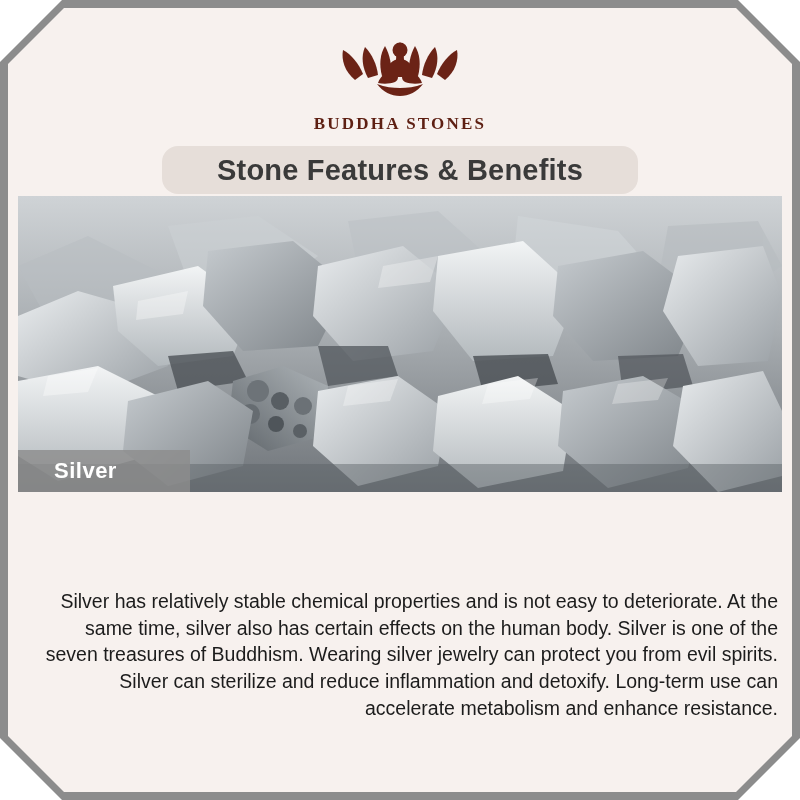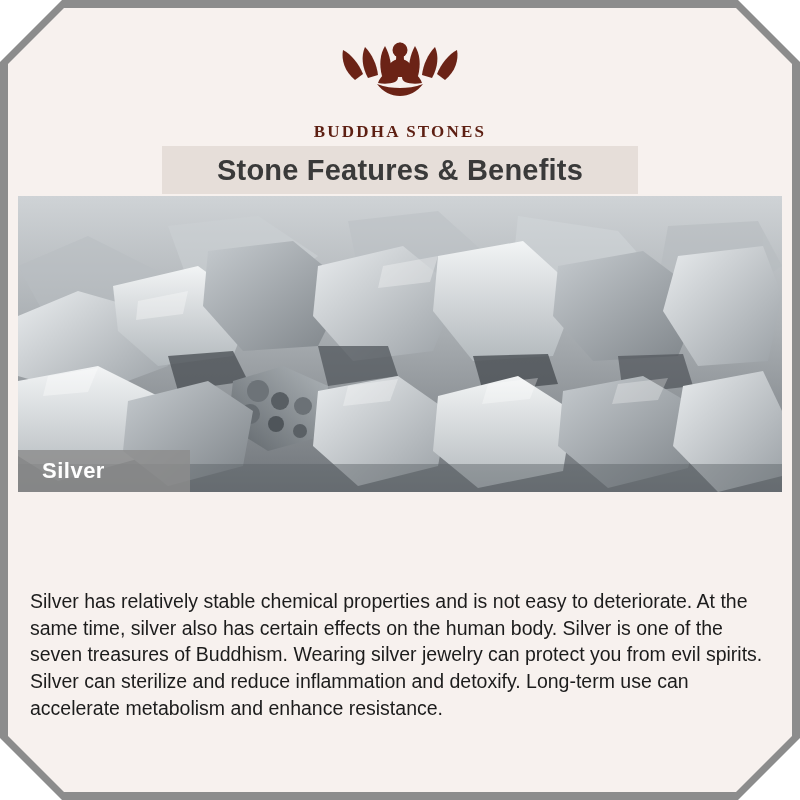--- a/index.html
+++ b/index.html
@@ -56,39 +56,40 @@
     justify-content: flex-start;
     padding-top: 18px;
     box-sizing: border-box;
   }
   .logo-mark {
     width: 130px;
     height: 76px;
     display: block;
   }
   .brand-name {
-    margin-top: 20px;
+    margin-top: 12px;
     font-size: 17px;
     letter-spacing: 2.2px;
     color: #5d1f12;
     font-weight: bold;
     font-family: "Liberation Serif", serif;
   }
 
   
   .title-band {
     position: absolute;
     left: 162px;
     top: 146px;
     width: 476px;
     height: 48px;
     background: #e6ded9;
     display: flex;
     align-items: center;
     justify-content: center;
+    border-radius: 16px;
   }
   .title-text {
     font-size: 29px;
     font-weight: bold;
     color: #3a3a3a;
     letter-spacing: 0.2px;
   }
 
   
   .hero {
@@ -110,21 +111,21 @@
 
   .stone-label {
     position: absolute;
     left: 18px;
     top: 450px;
     width: 172px;
     height: 42px;
     background: rgba(140,140,140,0.82);
     display: flex;
     align-items: center;
-    padding-left: 24px;
+    padding-left: 36px;
     box-sizing: border-box;
   }
   .stone-label-text {
     color: #ffffff;
     font-size: 22px;
     font-weight: bold;
     letter-spacing: 0.5px;
   }
 
   
@@ -147,21 +148,21 @@
 
   
   .body-copy {
     position: absolute;
     left: 30px;
     top: 588px;
     width: 748px;
     font-size: 19.5px;
     line-height: 1.37;
     color: #1c1c1c;
-    text-align: left;
+    text-align: right;
   }
 </style>
 </head>
 <body>
 
 <div class="page">
 
   <div class="frame-bg"></div>
   <div class="frame-inner"></div>
 

